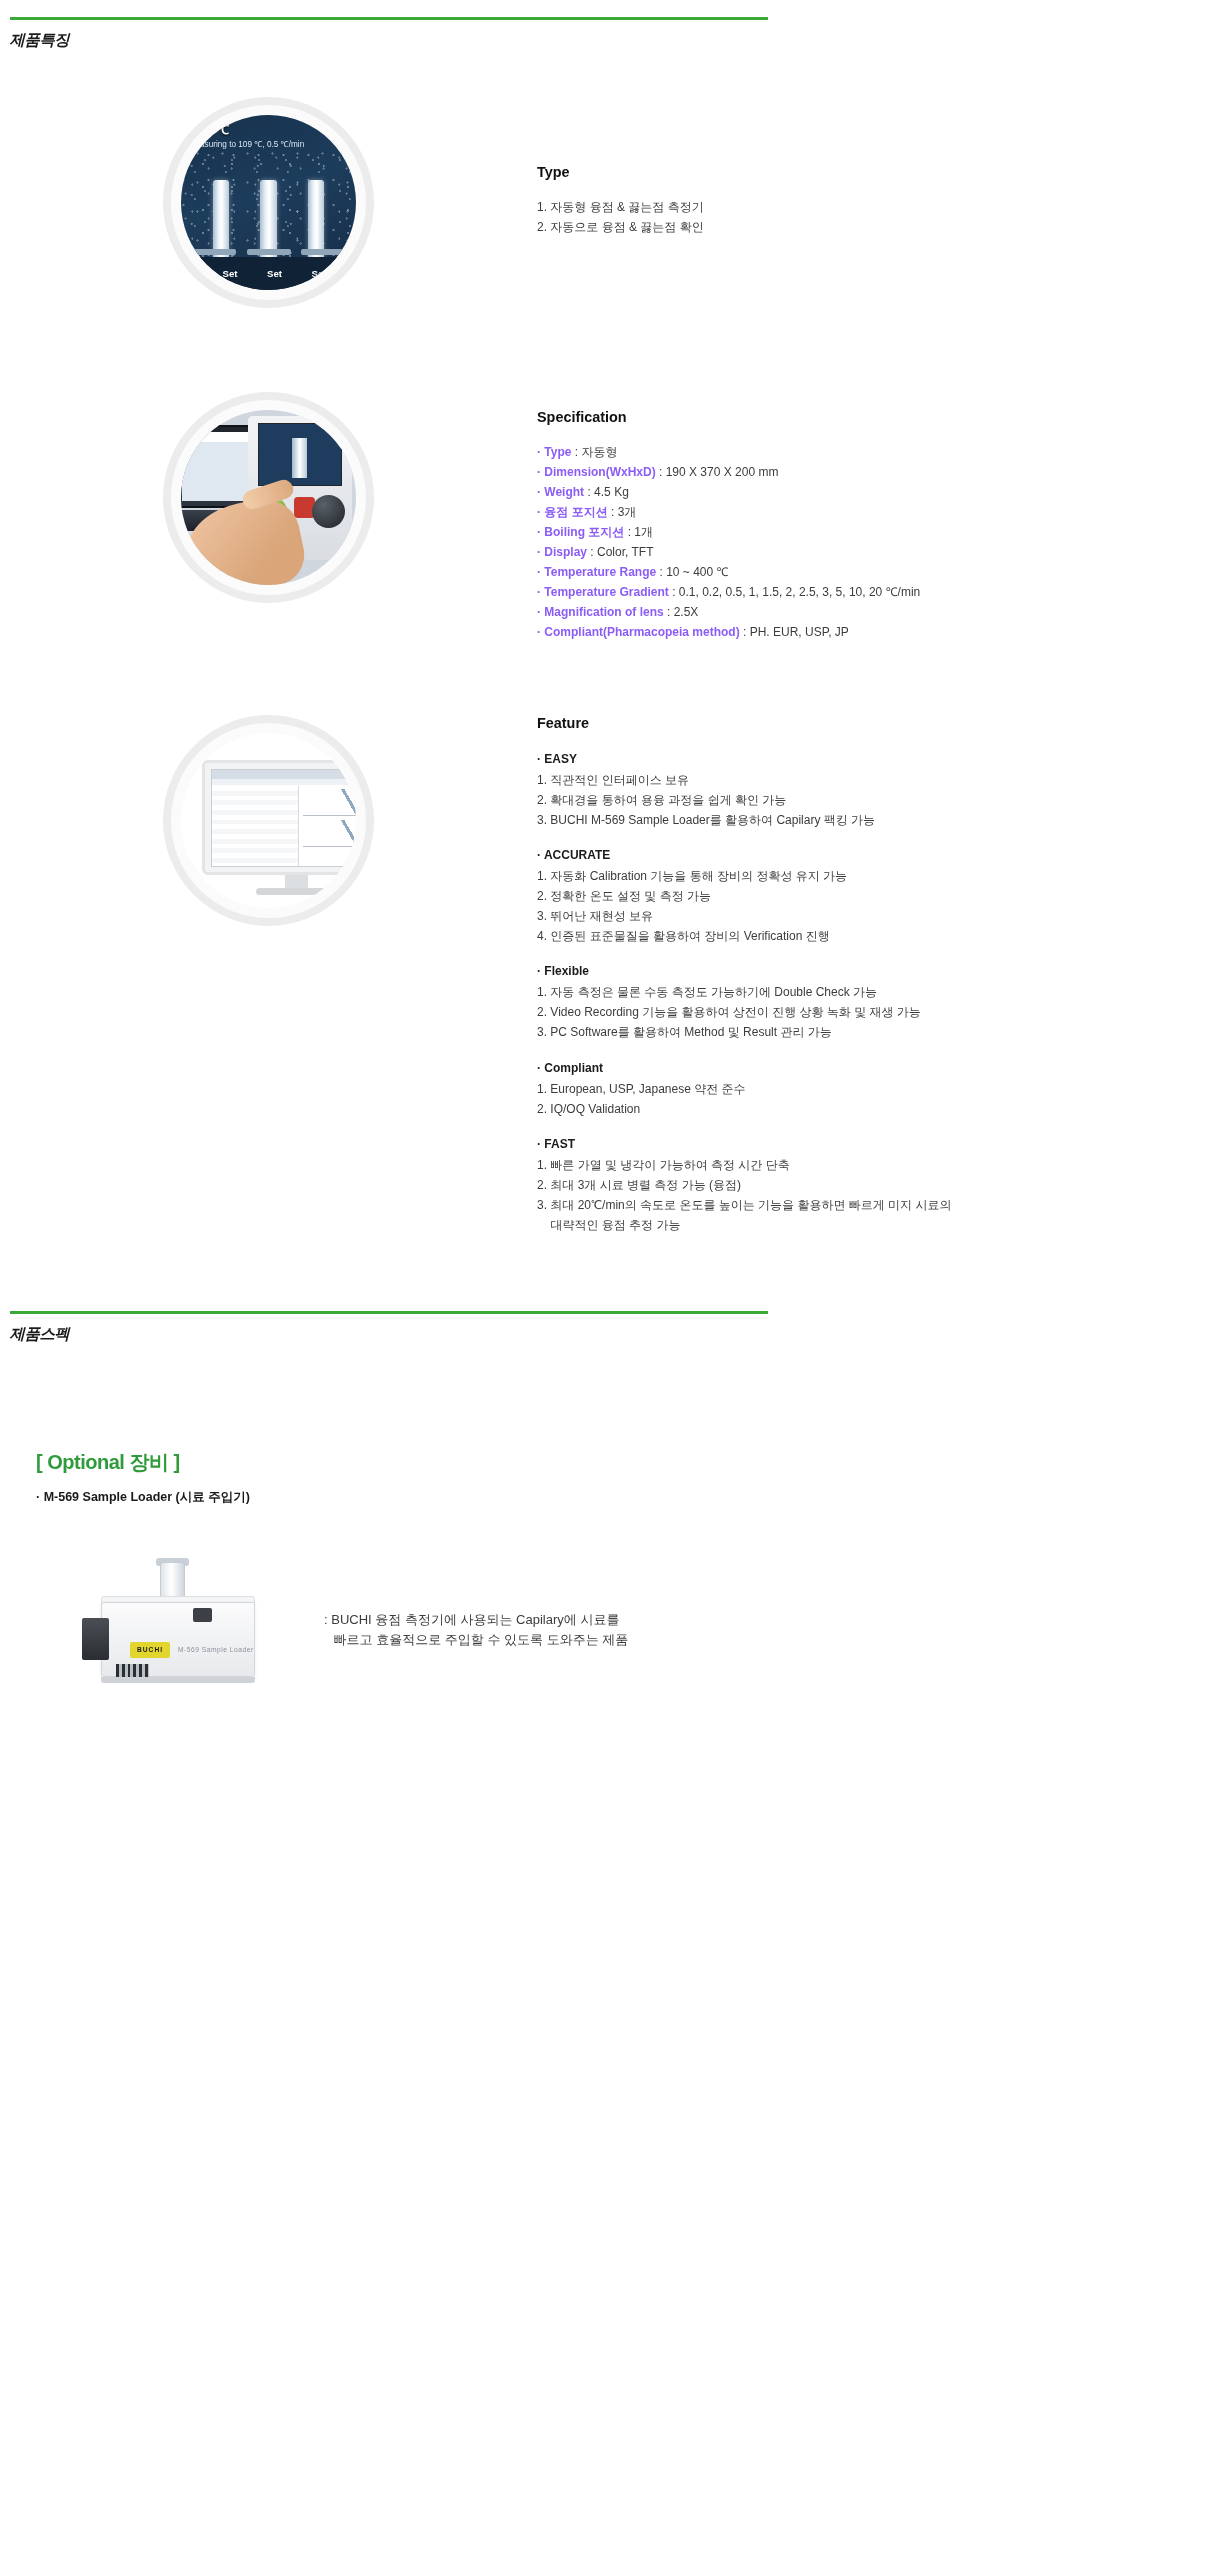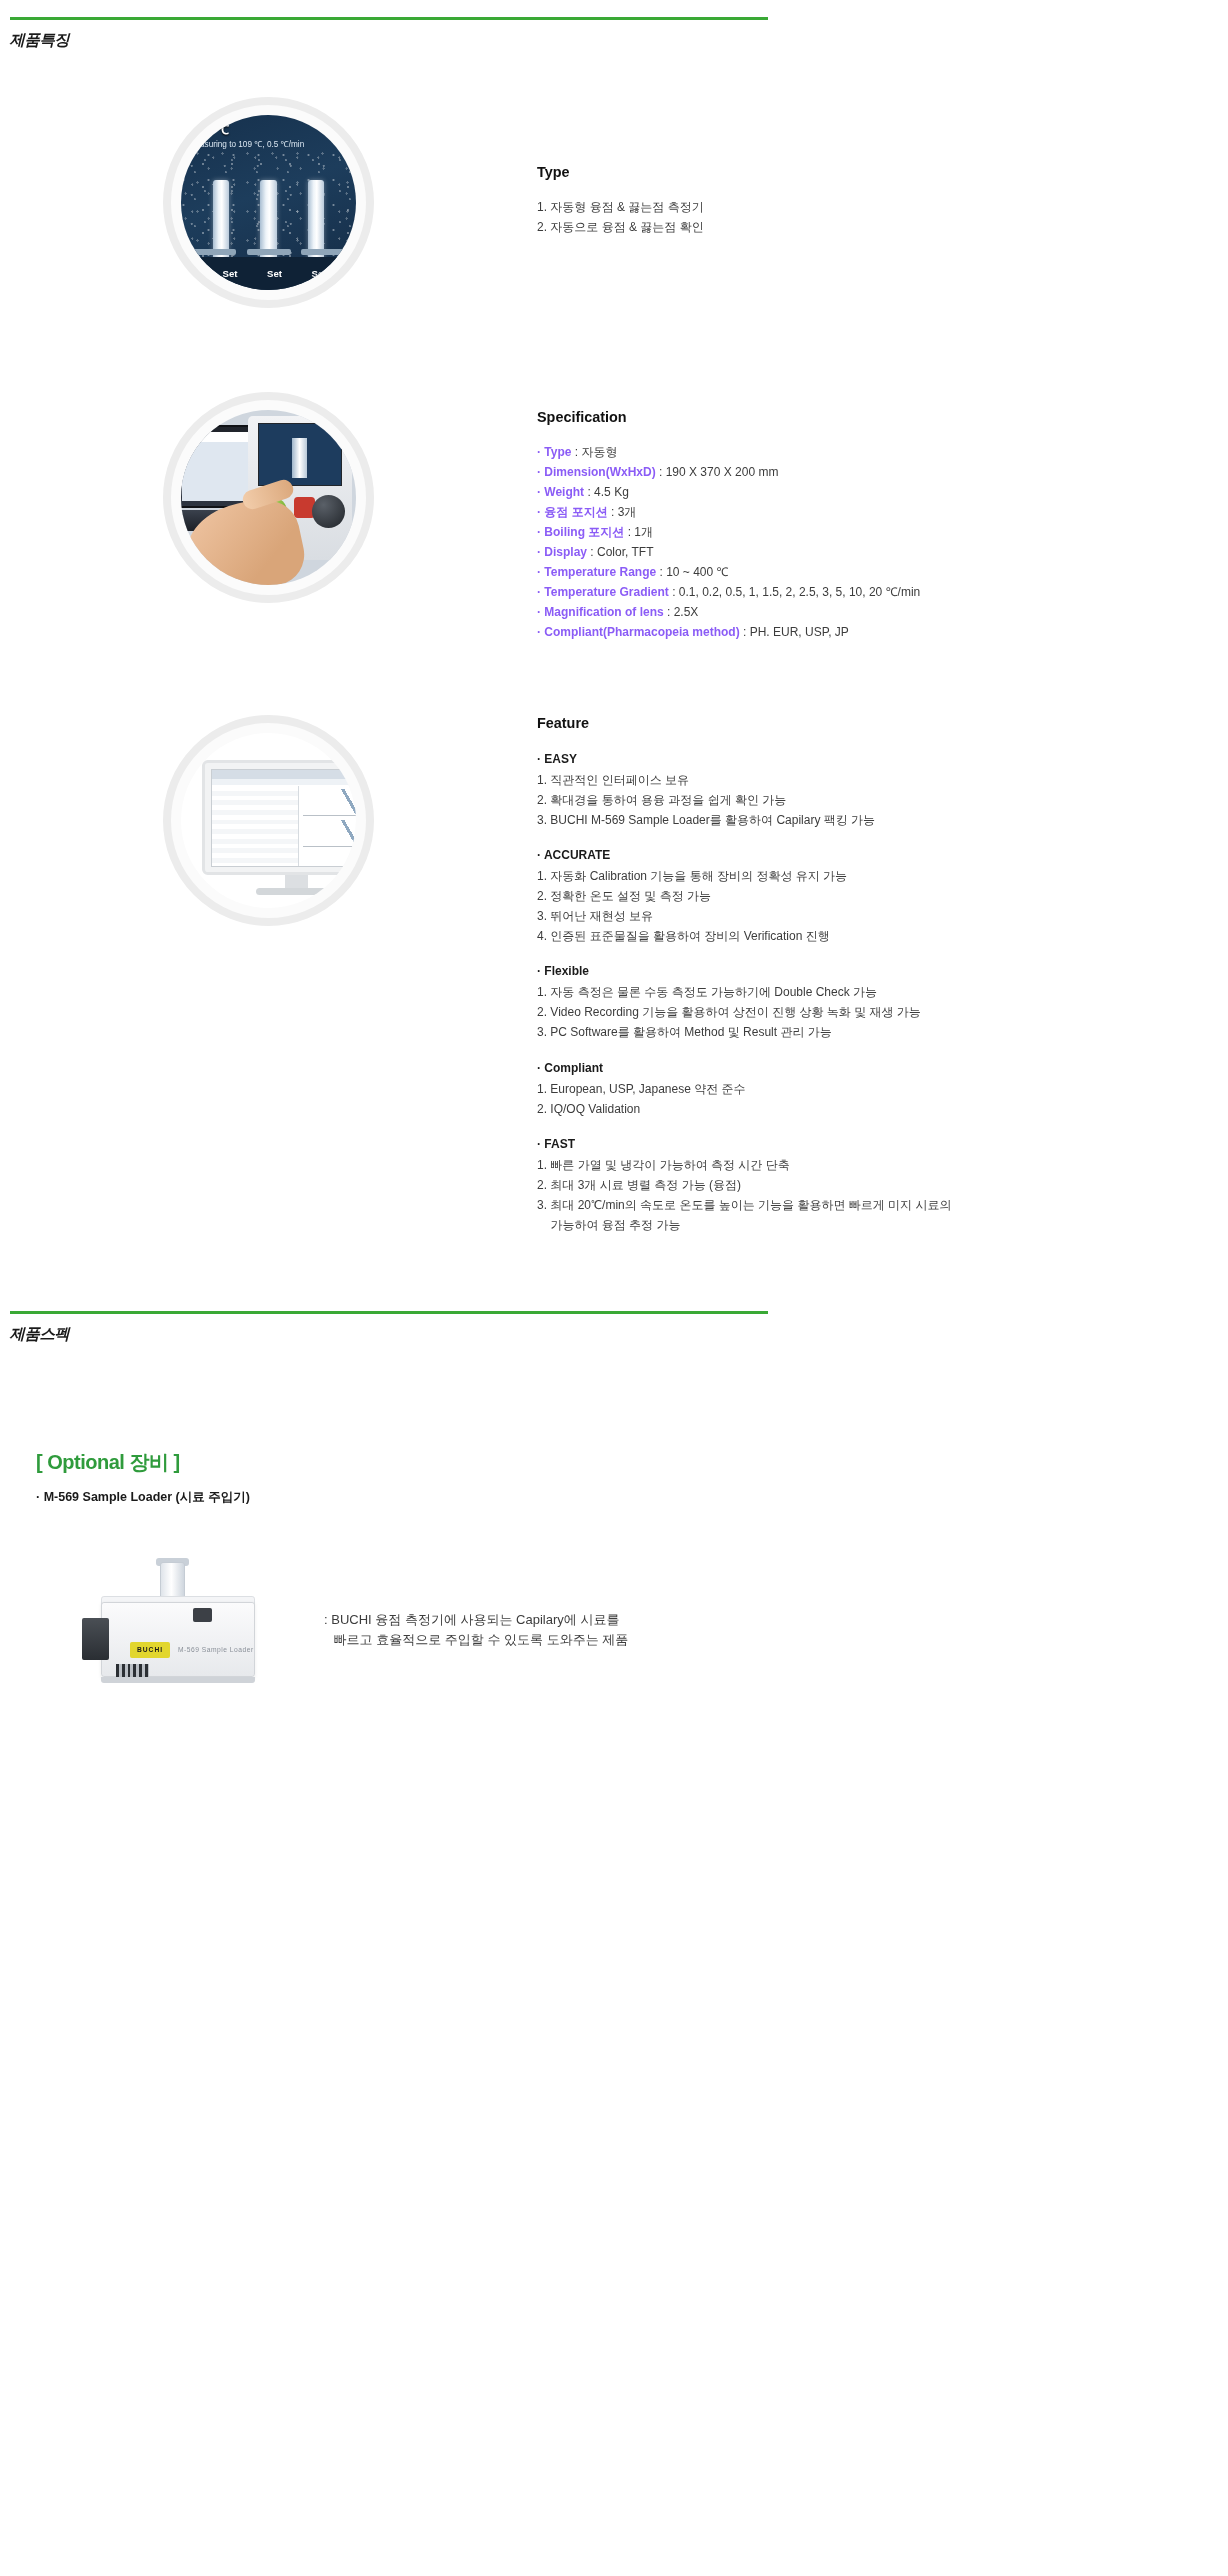--- a/index.html
+++ b/index.html
@@ -452,21 +452,21 @@
         <div class="line">1. European, USP, Japanese 약전 준수</div>
         <div class="line">2. IQ/OQ Validation</div>
       </div>
       <div class="gap"></div>
 
       <div>
         <div class="sub-title">· FAST</div>
         <div class="line">1. 빠른 가열 및 냉각이 가능하여 측정 시간 단축</div>
         <div class="line">2. 최대 3개 시료 병렬 측정 가능 (융점)</div>
         <div class="line">3. 최대 20℃/min의 속도로 온도를 높이는 기능을 활용하면 빠르게 미지 시료의</div>
-        <div class="line indent">가능하여 융점 추정 가능</div>
+        <div class="line indent">대략적인 융점 추정 가능</div>
       </div>
     </div>
   </div>
 
   <div class="section-head" style="margin-top:76px;">
     <div class="rule"></div>
     <div class="title">제품스펙</div>
   </div>
 
   <div style="margin-top:104px; padding-left:36px;">

